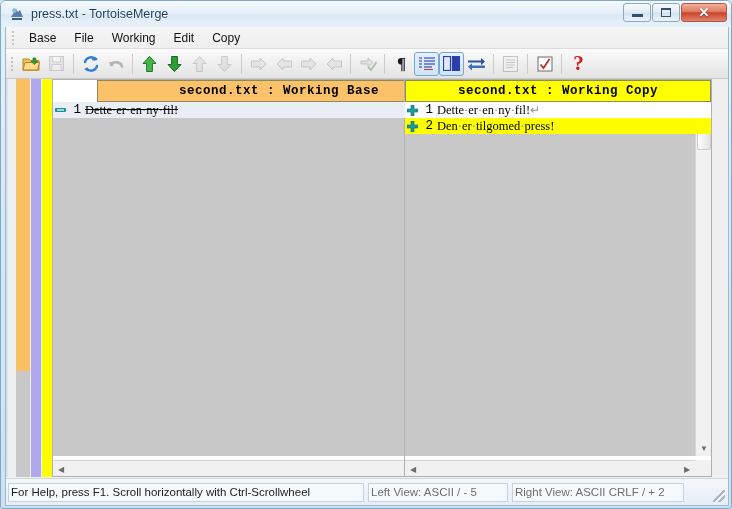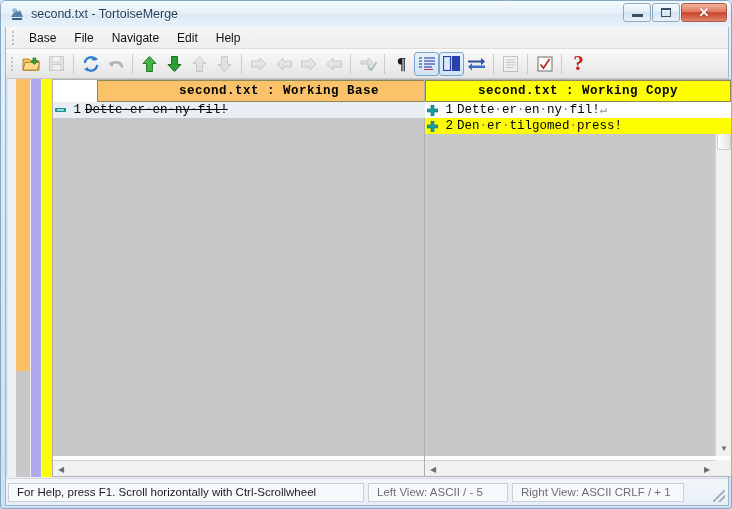--- a/index.html
+++ b/index.html
@@ -124,21 +124,21 @@
   .loc-orange{ left: 10px; width: 14px; height: 292px; background: #f9bf63; }
   .loc-lav   { left: 25px; width: 10px; background: #b0a8ec; }
   .loc-yellow{ left: 36px; width: 10px; background: #ffff00; }
 
   .pane {
     position: absolute; top: 0; height: 398px;
     background: #ffffff;
     border: 1px solid #b0b0b0;
   }
   .pane-left  { left: 46px;  width: 410px; padding-left: 44px; }
-  .pane-right { left: 418px; width: 308px; }
+  .pane-right { left: 398px; width: 308px; }
 
   .pane-header {
     height: 22px; width: 100%;
     border: 1px solid #8a8a5a;
     display: flex; align-items: center; justify-content: center;
     font-family: "Liberation Mono", monospace;
     font-size: 12.5px; font-weight: bold; color: #000;
     letter-spacing: .5px;
   }
   .hdr-base { background: #fbc26a; }
@@ -165,21 +165,21 @@
     font-size: 12.5px;
     white-space: pre;
   }
   .marker { width: 14px; height: 16px; flex: 0 0 auto; display:flex; align-items:center; justify-content:center; }
   .lineno {
     width: 16px; flex: 0 0 auto; text-align: right;
     color: #000; font-family: "Liberation Mono", monospace; font-size: 12.5px;
     padding-right: 2px;
   }
   .linetext { flex: 1 1 auto; padding-left: 2px; height:16px; }
-  .seg { display:inline; }
+  .seg { display:inline;font-family:Liberation Serif, serif; }
 
   .bg-removed { background: #e9edf4; }
   .bg-plain   { background: #ffffff; }
   .bg-added   { background: #ffff00; }
 
   .strike { text-decoration: line-through; text-decoration-thickness: 1px; }
   .dot { color: #808080; }
   .crlf { color: #909090; font-size: 12px; }
 
   
@@ -210,21 +210,21 @@
     position: absolute; left: 0; bottom: 0;
     width: 100%; height: 27px;
     background: linear-gradient(180deg,#f3f7fb 0%, #e6eef6 100%);
     display: flex; align-items: center;
     border-top: 1px solid #cdd8e2;
   }
   .status-cell {
     height: 19px; margin: 16px 2px;
     display: flex; align-items: center;
     font-size: 11.5px; color: #3a3a3a;
-    padding: 0 8px;
+    padding: 0 2px;
     border: 1px solid #c6d2dd;
     background: #f7fafd;
   }
   .status-cell.main { flex: 0 0 356px; color:#1c1c1c; }
   .status-cell.view { flex: 0 0 140px; color:#6e6e6e; }
   .status-cell.view2 { flex: 0 0 172px; color:#6e6e6e; }
   .resize-grip {
     position:absolute; right:3px; bottom:3px; width:12px; height:12px;
     background:
       linear-gradient(135deg, transparent 45%, #a8b4bf 45%, #a8b4bf 55%, transparent 55%),
@@ -237,21 +237,21 @@
 <div class="window">
 
   <div class="titlebar">
     <span class="app-icon">
       <svg width="16" height="16" viewBox="0 0 16 16">
         <path d="M2 11 L7 3 L9 6 L11 4 L14 11 Z" fill="#5a7fa8"></path>
         <circle cx="5.5" cy="4.5" r="2.2" fill="#8fb6d8"></circle>
         <path d="M3 12 h10 v2 H3 z" fill="#3d5f80"></path>
       </svg>
     </span>
-    <span class="title-text">second.txt - TortoiseMerge</span>
+    <span class="title-text">press.txt - TortoiseMerge</span>
     <div class="win-buttons">
       <div class="win-btn">
         <span class="glyph-min"></span>
       </div>
       <div class="win-btn">
         <span class="glyph-max"></span>
       </div>
       <div class="win-btn close">✕</div>
     </div>
   </div>
@@ -260,23 +260,23 @@
 
     <div class="menubar">
       <span class="gripper">
         <i></i>
           <i></i>
           <i></i>
           <i></i>
       </span>
       <div class="menu-item">Base</div>
       <div class="menu-item">File</div>
-      <div class="menu-item">Navigate</div>
+      <div class="menu-item">Working</div>
       <div class="menu-item">Edit</div>
-      <div class="menu-item">Help</div>
+      <div class="menu-item">Copy</div>
     </div>
 
     <div class="toolbar">
       <span class="gripper">
         <i></i>
           <i></i>
           <i></i>
           <i></i>
       </span>
 
@@ -510,18 +510,18 @@
           <div class="sb-arrow left">◀</div>
           <div class="sb-arrow right">▶</div>
           <div class="sb-corner"></div>
         </div>
       </div>
     </div>
 
     <div class="statusbar">
       <div class="status-cell main">For Help, press F1. Scroll horizontally with Ctrl-Scrollwheel</div>
       <div class="status-cell view">Left View: ASCII  / - 5</div>
-      <div class="status-cell view2">Right View: ASCII CRLF  / + 1</div>
+      <div class="status-cell view2">Right View: ASCII CRLF  / + 2</div>
       <div class="resize-grip"></div>
     </div>
 
   </div>
 </div>
 
 </body></html>

